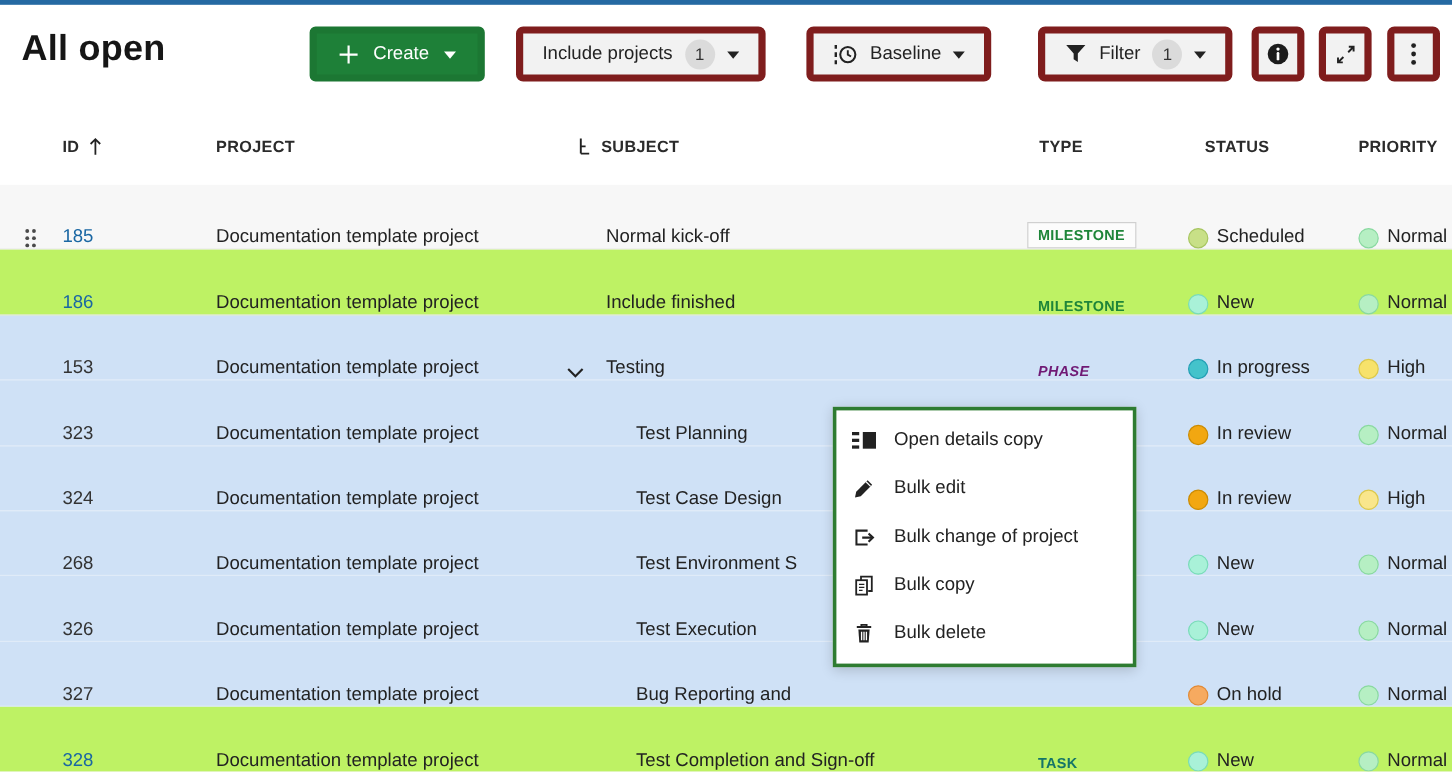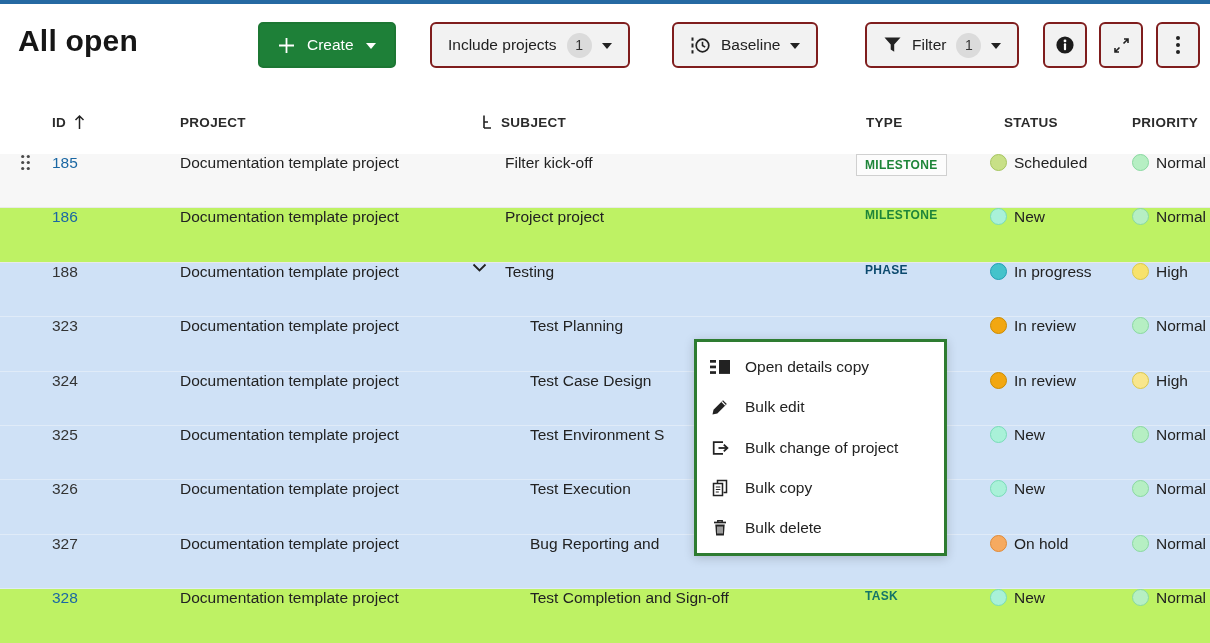--- a/index.html
+++ b/index.html
@@ -6,21 +6,21 @@
   body{
     width:1210px;height:643px;position:relative;overflow:hidden;
     background:#fff;font-family:"Liberation Sans","DejaVu Sans",sans-serif;
     -webkit-font-smoothing:antialiased;
   }
   #top-strip{position:absolute;left:0;top:0;width:1210px;height:4px;background:#2569a2}
 
   
   #page-title{position:absolute;left:18px;top:24px;font-size:30px;font-weight:700;color:#161616;letter-spacing:.2px}
   .btn{position:absolute;top:22px;height:46px;display:flex;align-items:center;gap:10px;
-       padding:0 16px;border:2px solid #7f1d1d;border-radius:6px;background:#f2f2f2;
+       padding:0 16px;border:6px solid #7f1d1d;border-radius:6px;background:#f2f2f2;
        font-size:15.5px;color:#222;cursor:pointer;box-sizing:border-box;white-space:nowrap}
   .btn.icononly{width:44px;justify-content:center;padding:0;gap:0}
   #btn-create{left:258px;background:#1e8038;border-color:#1c7733;color:#fff;border-radius:5px;gap:12px;padding:0 18px}
   #btn-include{left:430px}
   #btn-baseline{left:672px}
   #btn-filter{left:865px}
   #btn-info{left:1043px}
   #btn-expand{left:1099px}
   #btn-kebab{left:1156px}
   .badge{min-width:25px;height:25px;border-radius:13px;background:#dbdbdb;display:flex;
@@ -35,21 +35,21 @@
   .th{position:absolute;top:0;height:100%;display:flex;align-items:center;gap:8px;
       font-size:13.5px;font-weight:700;color:#2b2b2b;letter-spacing:.3px;cursor:pointer}
   #th-id{left:52px} #th-project{left:180px} #th-subject{left:481px}
   #th-type{left:866px} #th-status{left:1004px} #th-priority{left:1132px}
 
   
   #tbody{position:absolute;left:0;top:154px;width:1210px}
   .trow{position:relative;height:54.4px;border-bottom:1px solid #e9e9e9;background:#bef264;box-sizing:border-box}
   .trow.hover{background:#f7f7f7}
   .trow.selected{background:#cfe1f6;border-bottom-color:#e0ebf8}
-  .cell{position:absolute;top:0;height:100%;display:flex;align-items:flex-start;font-size:15.5px;color:#222}
+  .cell{position:absolute;top:0;height:100%;display:flex;align-items:flex-end;font-size:15.5px;color:#222}
   .c-handle{left:20px}
   .c-id{left:52px}
   .c-id a{color:#1a67a3;text-decoration:none;cursor:pointer}
   .trow.selected .c-id a{color:#333}
   .c-project{left:180px;cursor:pointer}
   .c-chev{left:472px;cursor:pointer}
   .c-subject{left:505px;cursor:pointer}
   .c-subject.indent{left:530px}
   .c-type{left:865px;font-weight:700;font-size:12px;letter-spacing:.3px}
   .c-type span.boxed{border:1px solid #d0d0d0;background:#fcfcfc;padding:3px 8px;margin-left:-9px}
@@ -187,21 +187,21 @@
       </span>
     </div>
     <div class="cell c-id">
         <a>185</a>
       </div>
     <div class="cell c-project">
         <span>Documentation template project</span>
       </div>
 
     <div class="cell c-subject">
-        <span>Filter kick-off</span>
+        <span>Normal kick-off</span>
       </div>
     <div class="cell c-type">
         <span class="boxed" style="color: rgb(30, 133, 57);">MILESTONE</span>
       </div>
     <div class="cell c-status">
       <span class="dot" style="background: rgb(200, 224, 135); border-color: rgb(166, 197, 95);"></span>
       <span class="txt">Scheduled</span>
     </div>
     <div class="cell c-priority">
       <span class="dot" style="background: rgb(182, 239, 195); border-color: rgb(137, 217, 160);"></span>
@@ -211,54 +211,54 @@
     <div class="trow normal">
 
     <div class="cell c-id">
         <a>186</a>
       </div>
     <div class="cell c-project">
         <span>Documentation template project</span>
       </div>
 
     <div class="cell c-subject">
-        <span>Project project</span>
+        <span>Include finished</span>
       </div>
     <div class="cell c-type">
         <span style="color: rgb(30, 133, 57);">MILESTONE</span>
       </div>
     <div class="cell c-status">
       <span class="dot" style="background: rgb(169, 241, 216); border-color: rgb(121, 220, 184);"></span>
       <span class="txt">New</span>
     </div>
     <div class="cell c-priority">
       <span class="dot" style="background: rgb(182, 239, 195); border-color: rgb(137, 217, 160);"></span>
       <span class="txt">Normal</span>
     </div>
   </div>
     <div class="trow selected">
 
     <div class="cell c-id">
-        <a>188</a>
+        <a>153</a>
       </div>
     <div class="cell c-project">
         <span>Documentation template project</span>
       </div>
     <div class="cell c-chev">
       <span class="chev icn">
         <svg width="15" height="10" viewBox="0 0 15 10" fill="none" stroke="#222" stroke-width="1.8">
           <path d="M1.5 1.5l6 6 6-6"></path>
         </svg>
       </span>
     </div>
     <div class="cell c-subject">
         <span>Testing</span>
       </div>
     <div class="cell c-type">
-        <span style="color: #0c4a6e;">PHASE</span>
+        <span style="color: #701a75; font-style: italic;">PHASE</span>
       </div>
     <div class="cell c-status">
       <span class="dot" style="background: rgb(68, 195, 203); border-color: rgb(34, 159, 180);"></span>
       <span class="txt">In progress</span>
     </div>
     <div class="cell c-priority">
       <span class="dot" style="background: rgb(247, 226, 107); border-color: rgb(220, 200, 74);"></span>
       <span class="txt">High</span>
     </div>
   </div>
@@ -306,21 +306,21 @@
       <span class="txt">In review</span>
     </div>
     <div class="cell c-priority">
       <span class="dot" style="background: rgb(249, 230, 140); border-color: rgb(220, 200, 74);"></span>
       <span class="txt">High</span>
     </div>
   </div>
     <div class="trow selected">
 
     <div class="cell c-id">
-        <a>325</a>
+        <a>268</a>
       </div>
     <div class="cell c-project">
         <span>Documentation template project</span>
       </div>
 
     <div class="cell c-subject indent">
         <span>Test Environment S</span>
       </div>
     <div class="cell c-type">
         <span></span>

